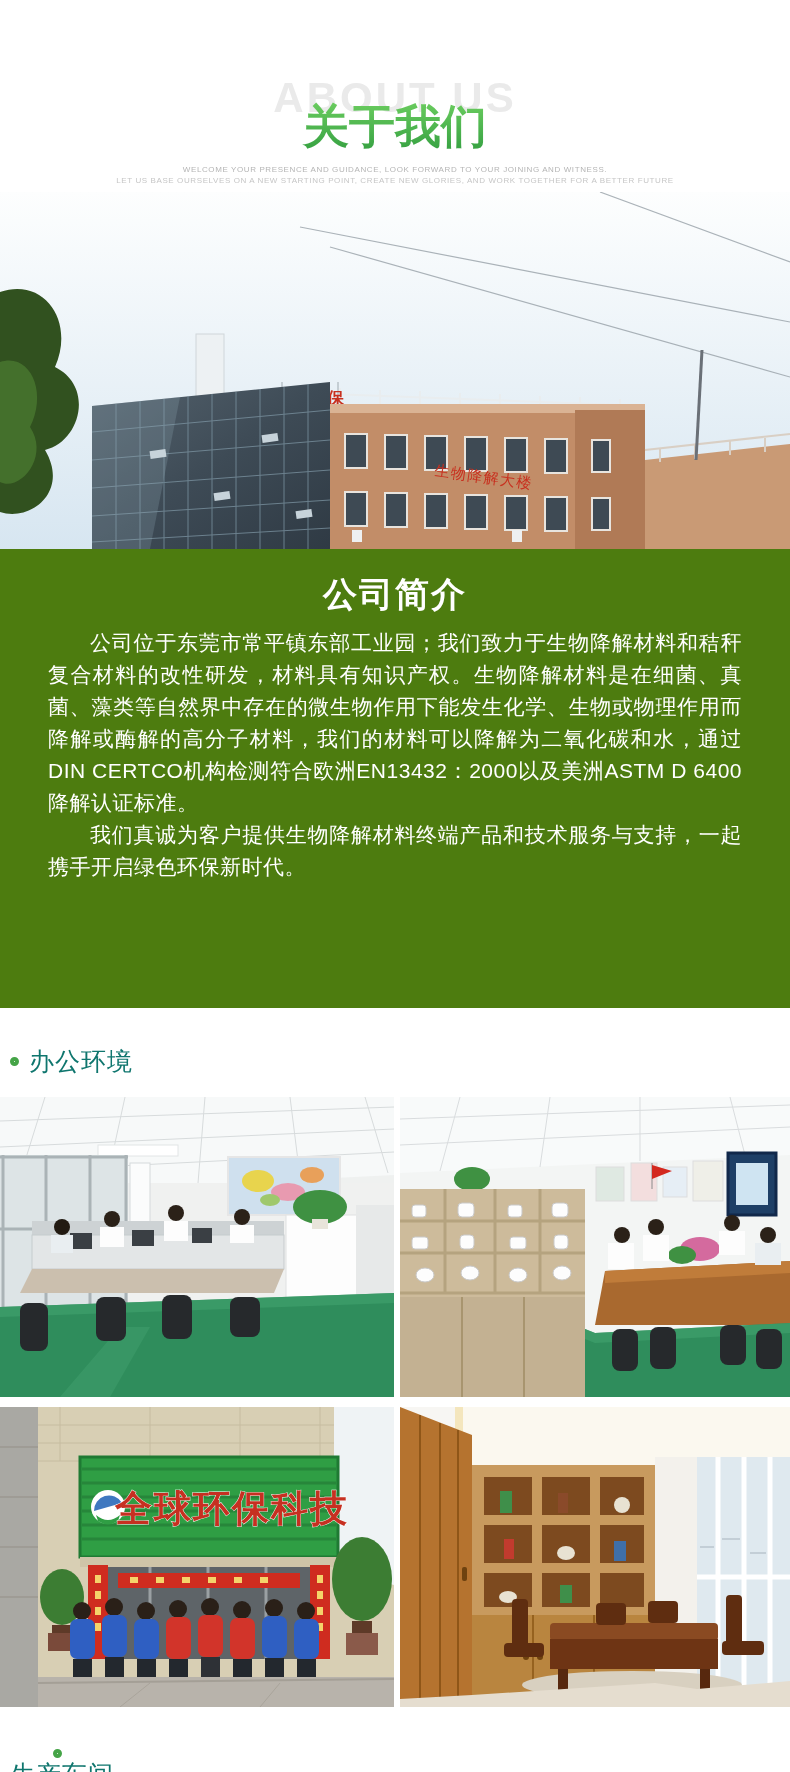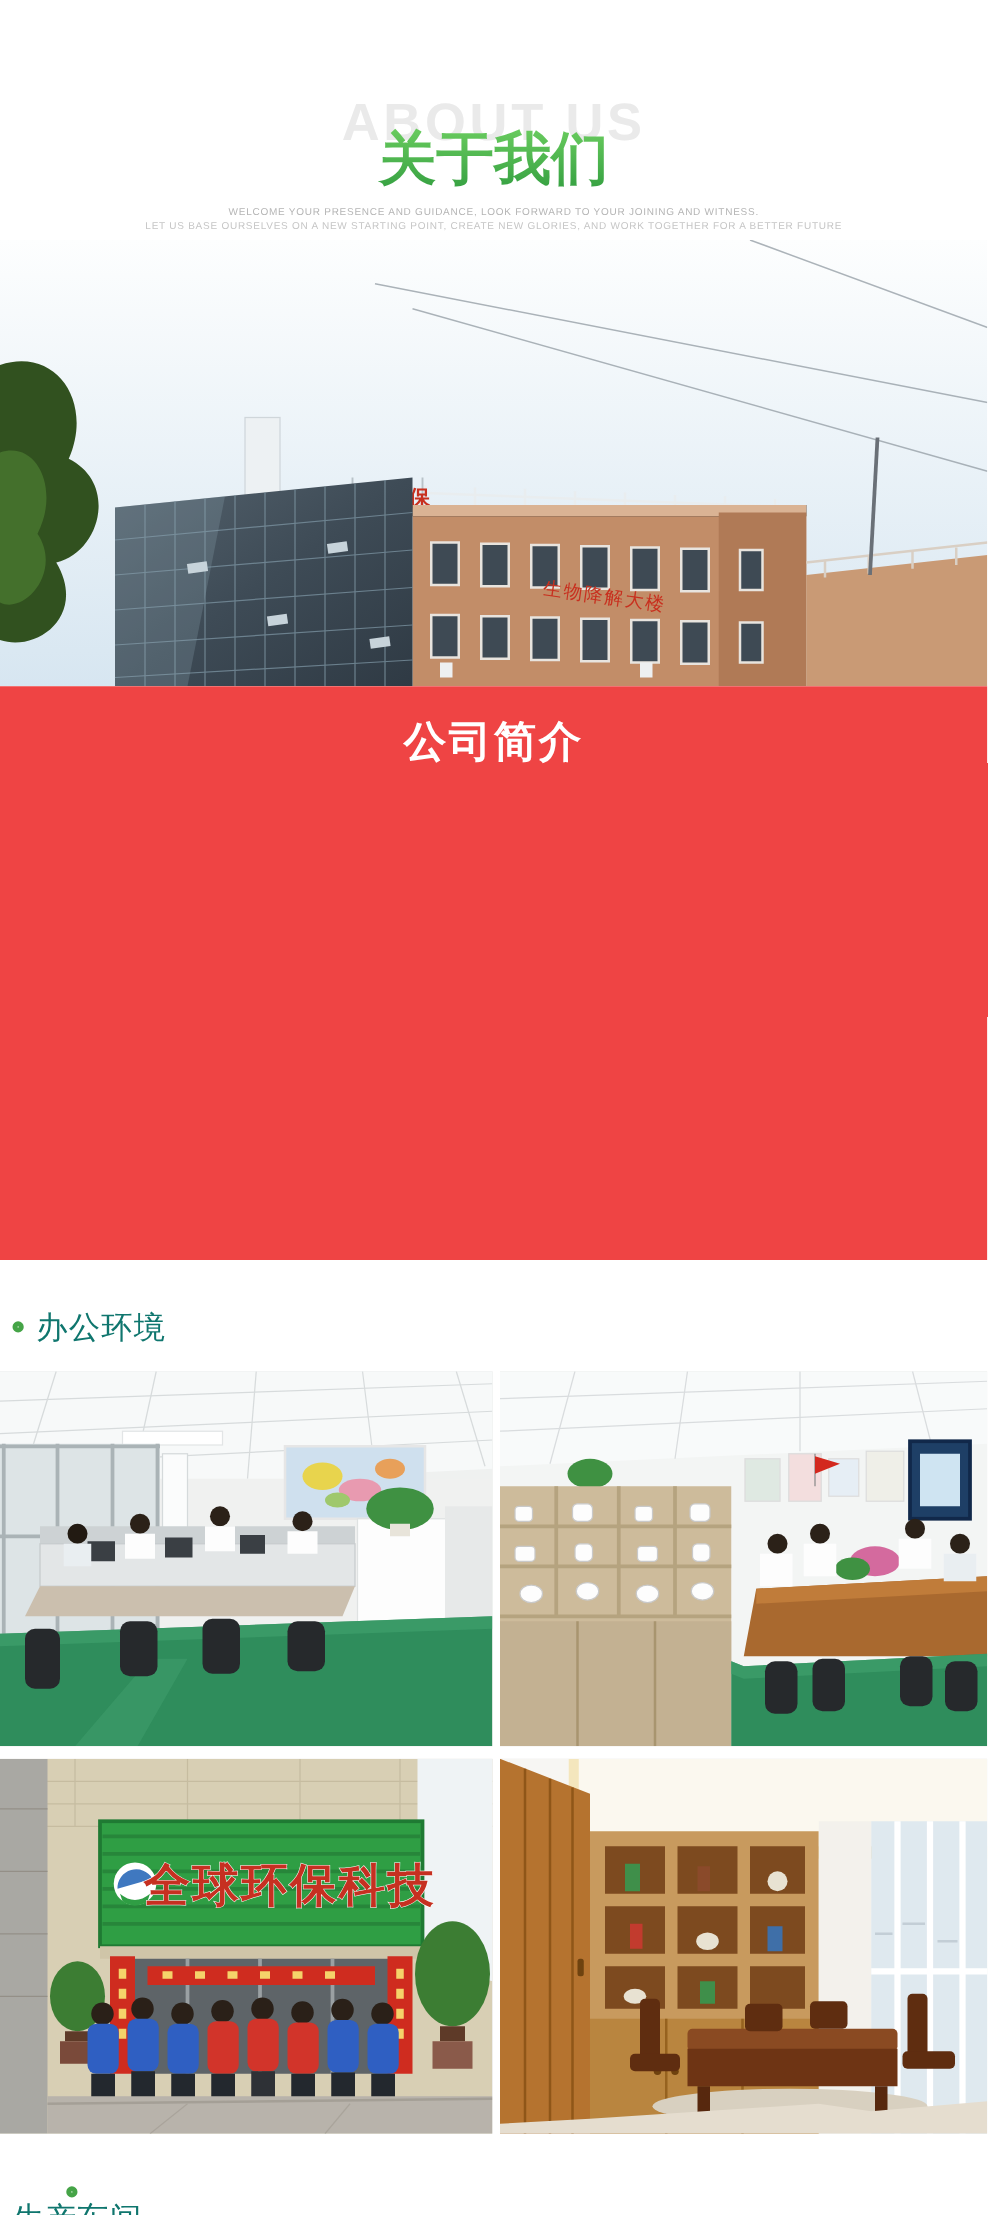--- a/index.html
+++ b/index.html
@@ -18,21 +18,21 @@
     letter-spacing:.6px; color:#b5b5b5; z-index:2; }
   .tagline.l1 { top:153px; }
   .tagline.l2 { top:164px; color:#c6c6c6; }
 
   
   .building { position:absolute; top:180px; left:0; width:790px; height:357px; overflow:hidden; }
   .building svg, .photo svg { display:block; width:100%; height:100%; }
 
   
   .intro { position:absolute; top:537px; left:0; width:790px; height:459px;
-    background:#ef4444; color:#fff; padding:24px 48px 0 48px; }
+    background:#4d7c0f; color:#fff; padding:24px 48px 0 48px; }
   .intro h2 { text-align:center; font-size:34px; font-weight:bold; line-height:42px; margin-bottom:12px; letter-spacing:2px; }
   .intro p { font-size:21px; line-height:32px; text-indent:2em; text-align:justify; letter-spacing:.5px; }
 
   
   .sec-head { position:absolute; left:10px; display:flex; align-items:center; }
   .sec-head .ring { width:9px; height:9px; border:4px solid #45a447; border-radius:50%;
     background:#fff; margin-right:10px; flex:0 0 auto; }
   .sec-head .sec-title { font-size:25px; color:#0f766e; letter-spacing:1px; }
   #office-head { top:1033px; }
   #workshop-head { top:1737px;flex-direction:column; }
@@ -156,20 +156,22 @@
       </g>
       <line x1="702" y1="158" x2="696" y2="268" stroke="#6a7077" stroke-width="3"></line>
 
       <path d="M0,100 C45,85 75,130 55,175 C95,195 80,250 45,258 C70,300 30,330 0,320 Z" fill="#31511f"></path>
       <path d="M0,170 C30,160 48,200 30,235 C50,265 20,300 0,290 Z" fill="#44702c"></path>
     </svg>
   </div>
 
   <section class="intro">
     <h2>公司简介</h2>
+    <p>公司位于东莞市常平镇东部工业园；我们致力于生物降解材料和秸秆复合材料的改性研发，材料具有知识产权。生物降解材料是在细菌、真菌、藻类等自然界中存在的微生物作用下能发生化学、生物或物理作用而降解或酶解的高分子材料，我们的材料可以降解为二氧化碳和水，通过DIN CERTCO机构检测符合欧洲EN13432：2000以及美洲ASTM D 6400降解认证标准。</p>
+    <p>我们真诚为客户提供生物降解材料终端产品和技术服务与支持，一起携手开启绿色环保新时代。</p>
   </section>
 
   <div class="sec-head" id="office-head">
     <span class="ring"></span>
     <span class="sec-title">办公环境</span>
   </div>
 
   <div class="photo" id="photo-office1">
     <svg viewBox="0 0 394 300" preserveAspectRatio="none">
       <rect width="394" height="300" fill="#eff1f0"></rect>

